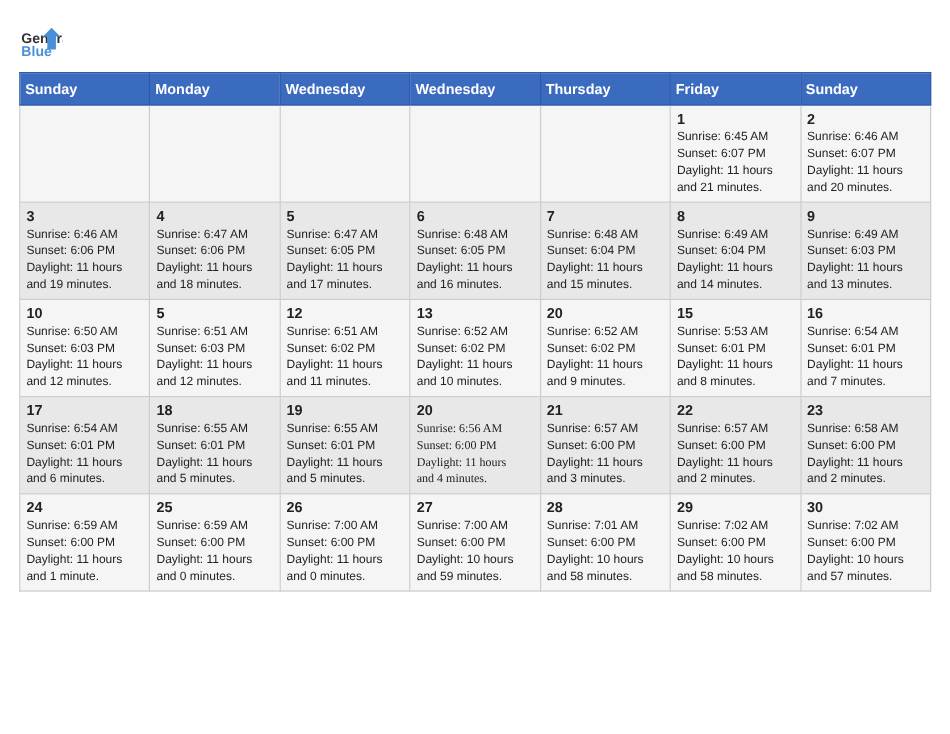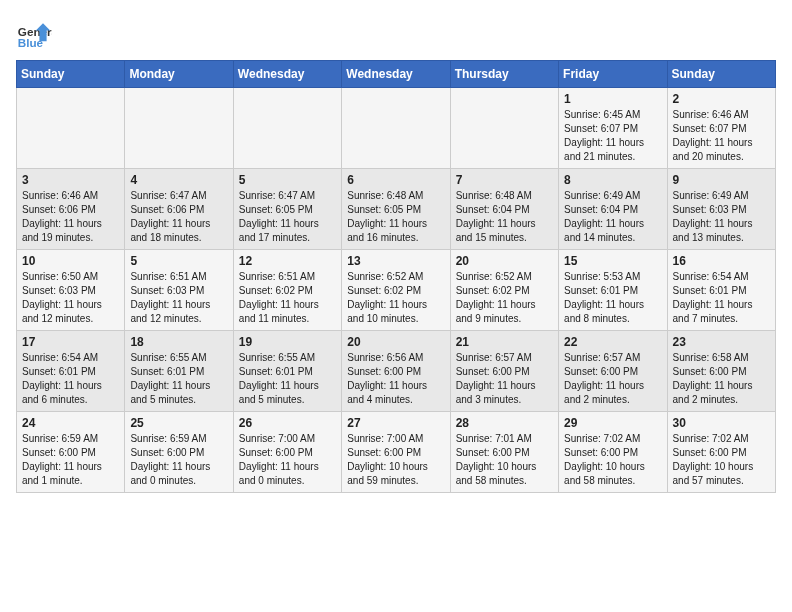--- a/index.html
+++ b/index.html
@@ -244,21 +244,21 @@
         </td>
         <td>
           <span class="day-num">19</span>
           <div class="cell-content" style="white-space: pre-line;">Sunrise: 6:55 AM
 Sunset: 6:01 PM
 Daylight: 11 hours
 and 5 minutes.</div>
         </td>
         <td>
           <span class="day-num">20</span>
-          <div class="cell-content" style="white-space: pre-line;">Sunrise: 6:56 AM
+          <div class="cell-content" style="white-space: pre-line; font-family: Liberation Serif, serif;">Sunrise: 6:56 AM
 Sunset: 6:00 PM
 Daylight: 11 hours
 and 4 minutes.</div>
         </td>
         <td>
           <span class="day-num">21</span>
           <div class="cell-content" style="white-space: pre-line;">Sunrise: 6:57 AM
 Sunset: 6:00 PM
 Daylight: 11 hours
 and 3 minutes.</div>

